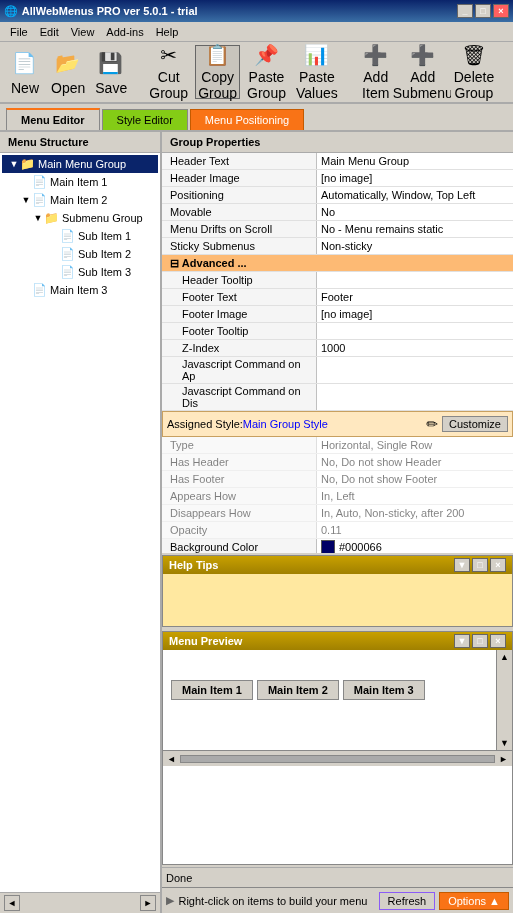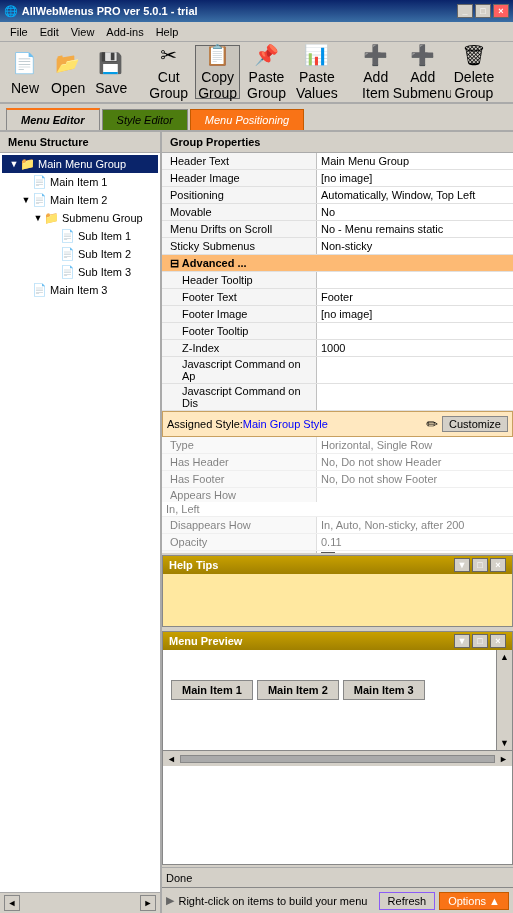--- a/index.html
+++ b/index.html
@@ -77,25 +77,24 @@
     .toolbar-label { font-size: 14px; text-align: center; }
 
     
     .tabbar {
       background: #d4d0c8;
       height: 28px;
       display: flex;
       align-items: flex-end;
       padding: 0 6px;
       border-bottom: 2px solid #aaa;
-      font-style: italic;
     }
     .tab {
       padding: 4px 14px;
-      background: #4d7c0f;
+      background: #84cc16;
       border: 1px solid #888;
       border-bottom: none;
       cursor: pointer;
       margin-right: 2px;
       font-size: 11px;
     }
     .tab.active {
       background: #d4d0c8;
       border-top: 2px solid #f97316;
       font-weight: bold;
@@ -602,21 +601,21 @@
         <div class="prop-row" style="opacity:0.5;">
           <div class="prop-name">Has Header</div>
           <div class="prop-value">No, Do not show Header</div>
         </div>
 
         <div class="prop-row" style="opacity:0.5;">
           <div class="prop-name">Has Footer</div>
           <div class="prop-value">No, Do not show Footer</div>
         </div>
 
-        <div class="prop-row" style="opacity:0.5;flex-direction:column;">
+        <div class="prop-row" style="opacity:0.5;">
           <div class="prop-name">Appears How</div>
           <div class="prop-value">In, Left</div>
         </div>
 
         <div class="prop-row" style="opacity:0.5;">
           <div class="prop-name">Disappears How</div>
           <div class="prop-value">In, Auto, Non-sticky, after 200</div>
         </div>
 
         <div class="prop-row" style="opacity:0.5;">

